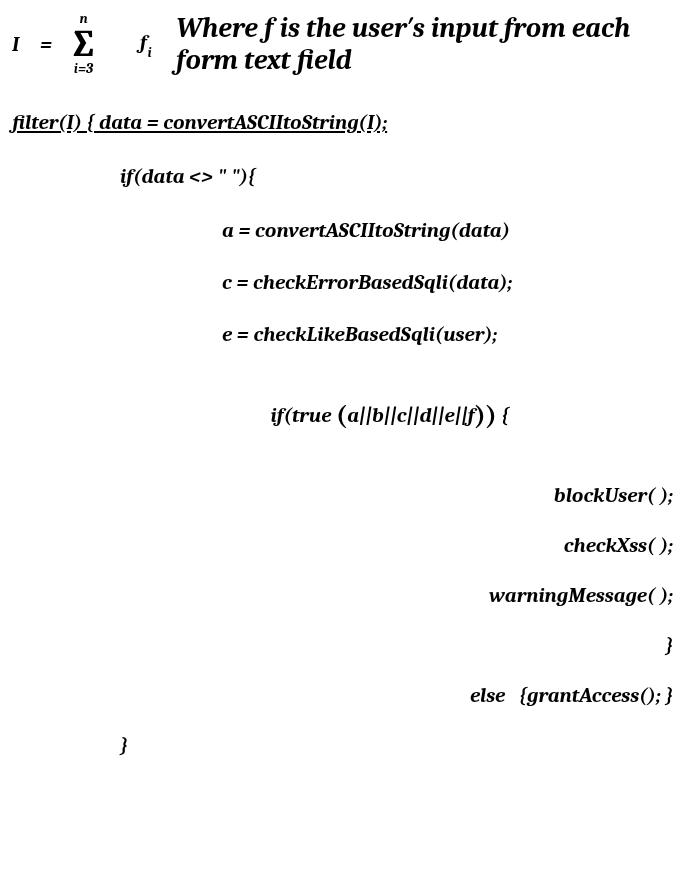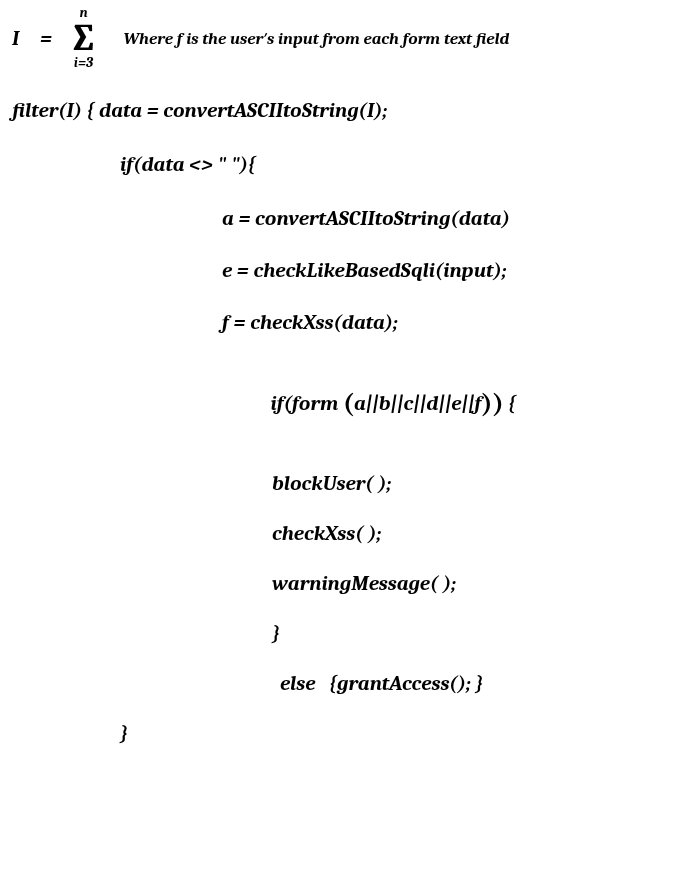--- a/index.html
+++ b/index.html
@@ -12,21 +12,21 @@
     height: 896px;
     overflow: hidden;
     font-weight: bold;
     font-style: italic;
   }
   .page {
     padding: 6px 12px 12px 12px;
     box-sizing: border-box;
   }
   .row        { margin-bottom: 28px; }
-  .row-tight  { margin-bottom: 26px; }
+  .row-tight  { margin-bottom: 26px; text-align: right; }
   .row-wide   { margin-bottom: 30px; }
   .eqline {
     display: flex;
     align-items: center;
     gap: 10px;
   }
   .letter {
     font-size: 21px;
     letter-spacing: 0.5px;
     white-space: pre;
@@ -43,28 +43,28 @@
     font-weight: bold;
     font-style: italic;
   }
   .sigma-sym {
     font-size: 38px;
     font-style: normal;
     line-height: 0.85;
     padding: 2px 0;
   }
   .where {
-    font-size: 17px;
+    font-size: 28px;
     margin-left: 14px;
   }
   .line {
     font-size: 21px;
     white-space: pre;
   }
-  .il0  { padding-left: 0px; }
+  .il0  { padding-left: 0px; text-decoration: underline; }
   .il1  { padding-left: 108px; }
   .il2  { padding-left: 210px; }
   .il3  { padding-left: 240px; }
   .il4  { padding-left: 260px; }
   .il5  { padding-left: 268px; }
   .big-paren {
     font-size: 27px;
     font-style: normal;
     position: relative;
     top: 2px;
@@ -82,31 +82,34 @@
 <div class="page">
 
   <div class="row eqline">
     <span class="letter">I </span>
     <span class="letter"> = </span>
     <span class="sigmawrap">
       <span class="sigma-top">n</span>
       <span class="sigma-sym">∑</span>
       <span class="sigma-bot">i=3</span>
     </span>
+    <span class="letter">
+      <span>f</span><span class="sub">i</span>
+    </span>
     <span class="where">Where f is the user′s input from each form text field</span>
   </div>
 
   <div class="row-wide line il0">filter(I) { data = convertASCIItoString(I);</div>
   <div class="row-wide line il1">if(data &lt;&gt; " "){</div>
   <div class="row line il2">a = convertASCIItoString(data)</div>
-  <div class="row line il2">e = checkLikeBasedSqli(input);</div>
-  <div class="row line il2">f = checkXss(data);</div>
+  <div class="row line il2">c = checkErrorBasedSqli(data);</div>
+  <div class="row line il2">e = checkLikeBasedSqli(user);</div>
 
   <div class="row-wide line il3">
-    <span>if(form </span><span class="big-paren">(</span><span>a||b||c||d||e||f</span><span class="big-paren">)</span><span class="big-paren">)</span> <span>{</span>
+    <span>if(true </span><span class="big-paren">(</span><span>a||b||c||d||e||f</span><span class="big-paren">)</span><span class="big-paren">)</span> <span>{</span>
   </div>
 
   <div class="row-tight line il4">blockUser( );</div>
   <div class="row-tight line il4">checkXss( );</div>
   <div class="row-tight line il4">warningMessage( );</div>
   <div class="row-tight line il4">}</div>
   <div class="row-tight line il5">else   {grantAccess(); }</div>
   <div class="line il1">}</div>
 
 </div>

